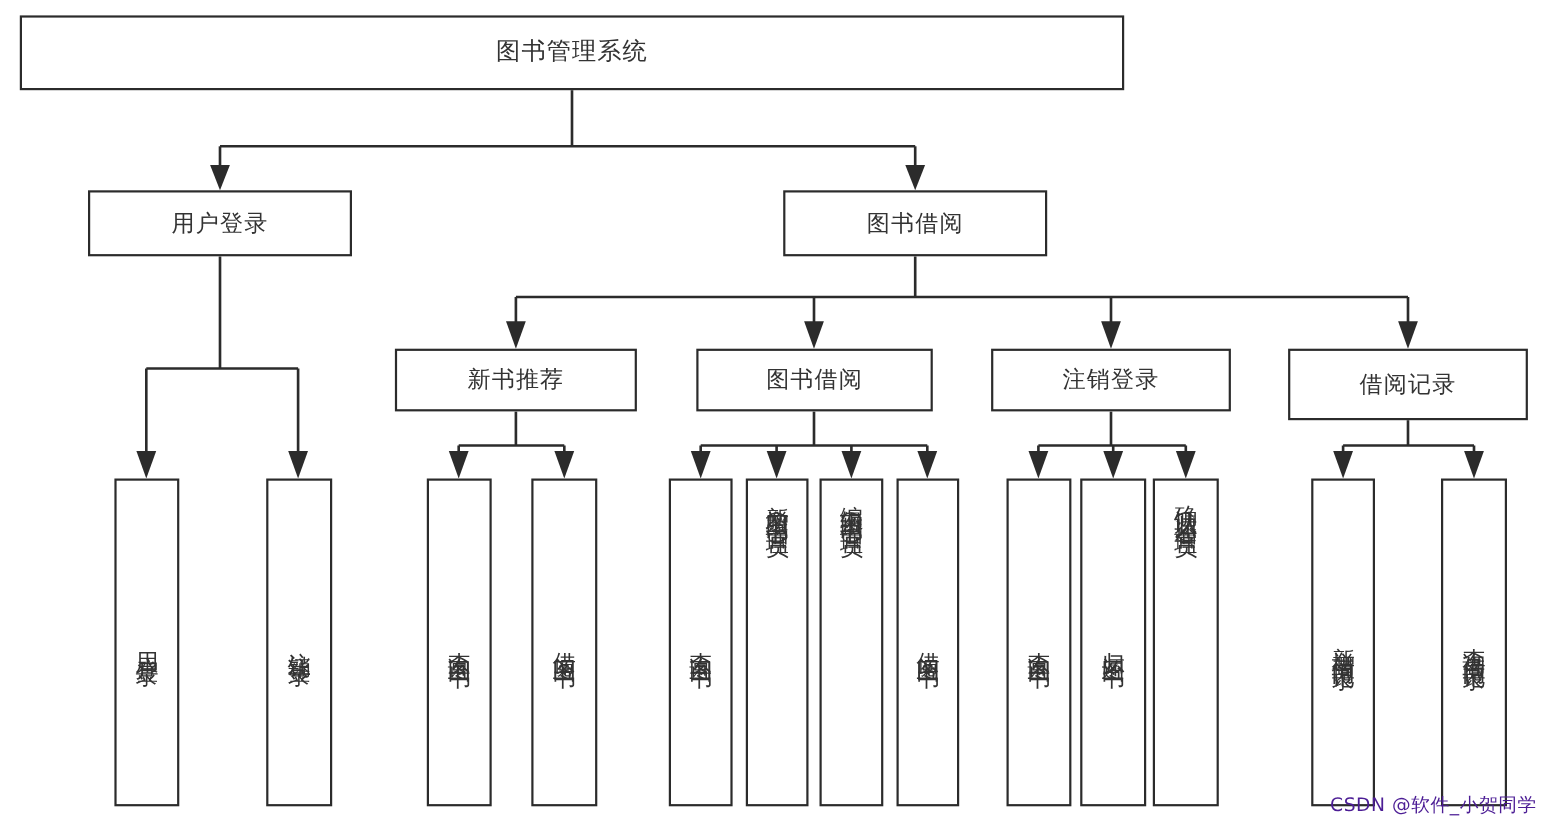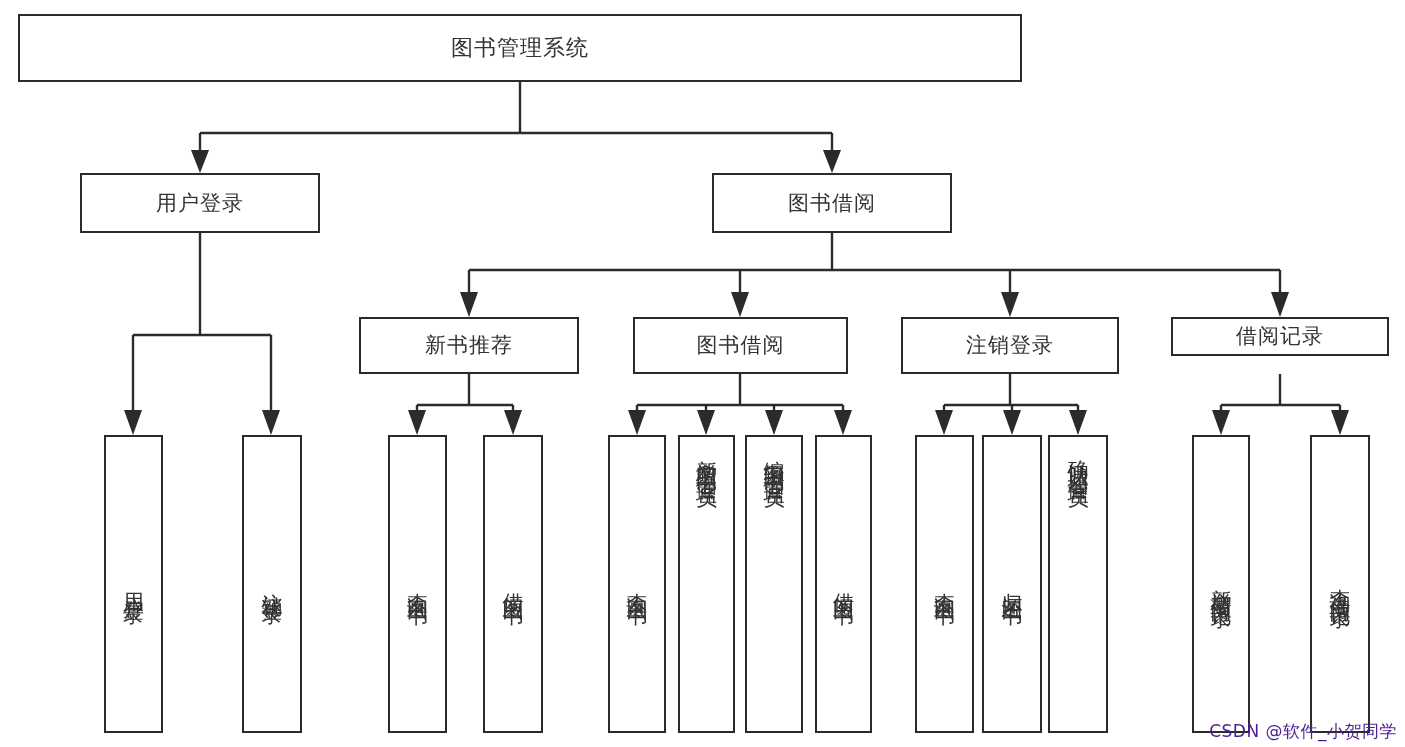--- a/index.html
+++ b/index.html
@@ -134,21 +134,21 @@
   </svg>
 
   <div class="node h root" style="left:18px;top:14px;width:1004px;height:68px;">图书管理系统</div>
 
   <div class="node h" style="left:80px;top:173px;width:240px;height:60px;">用户登录</div>
   <div class="node h" style="left:712px;top:173px;width:240px;height:60px;">图书借阅</div>
 
   <div class="node h" style="left:633px;top:317px;width:215px;height:57px;">图书借阅</div>
   <div class="node h" style="left:359px;top:317px;width:220px;height:57px;">新书推荐</div>
   <div class="node h" style="left:901px;top:317px;width:218px;height:57px;">注销登录</div>
-  <div class="node h" style="left:1171px;top:317px;width:218px;height:39px;">借阅记录</div>
+  <div class="node h" style="left:1171px;top:317px;width:218px;height:65px;">借阅记录</div>
 
   <div class="node v" style="left:104px;top:435px;width:59px;height:298px;">用户登录</div>
   <div class="node v" style="left:242px;top:435px;width:60px;height:298px;">注销登录</div>
 
   <div class="node v" style="left:388px;top:435px;width:59px;height:298px;">查询图书</div>
   <div class="node v" style="left:483px;top:435px;width:60px;height:298px;">借阅图书</div>
 
   <div class="node v" style="left:608px;top:435px;width:58px;height:298px;">查询图书</div>
   <div class="node v top" style="left:678px;top:435px;width:57px;height:298px;">新增图书（管理员）</div>
   <div class="node v top" style="left:745px;top:435px;width:58px;height:298px;">编辑图书（管理员）</div>

